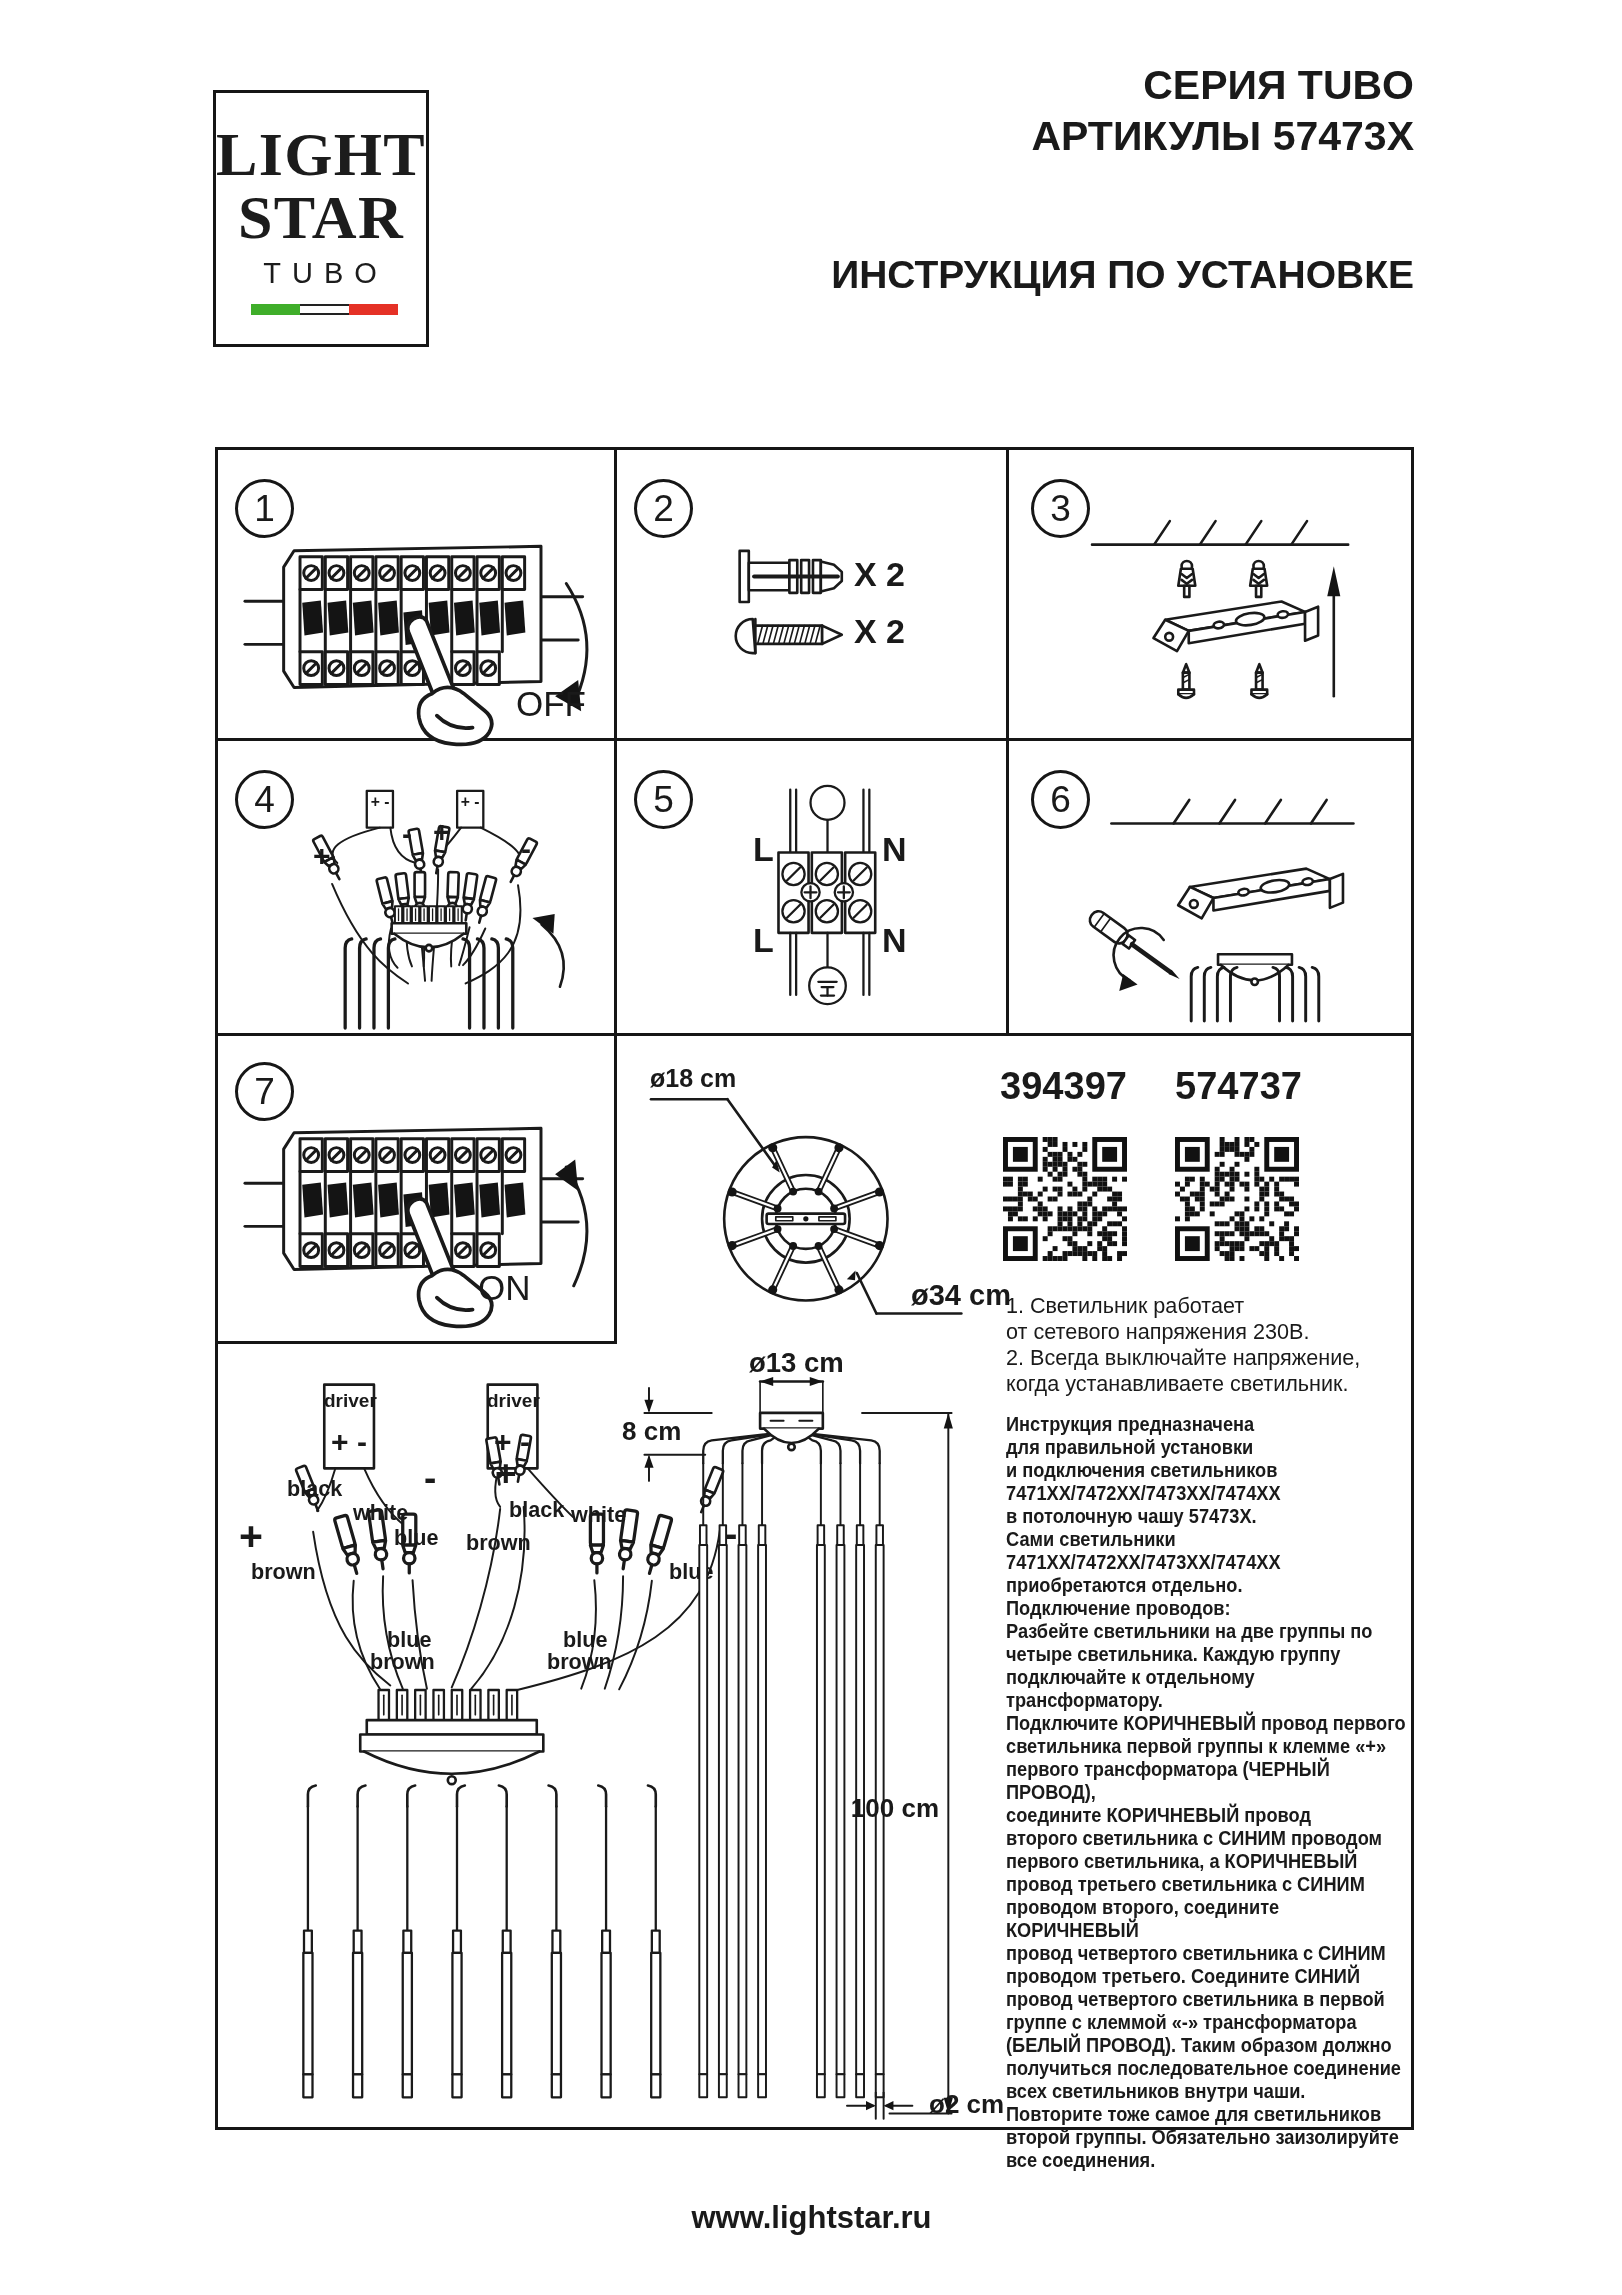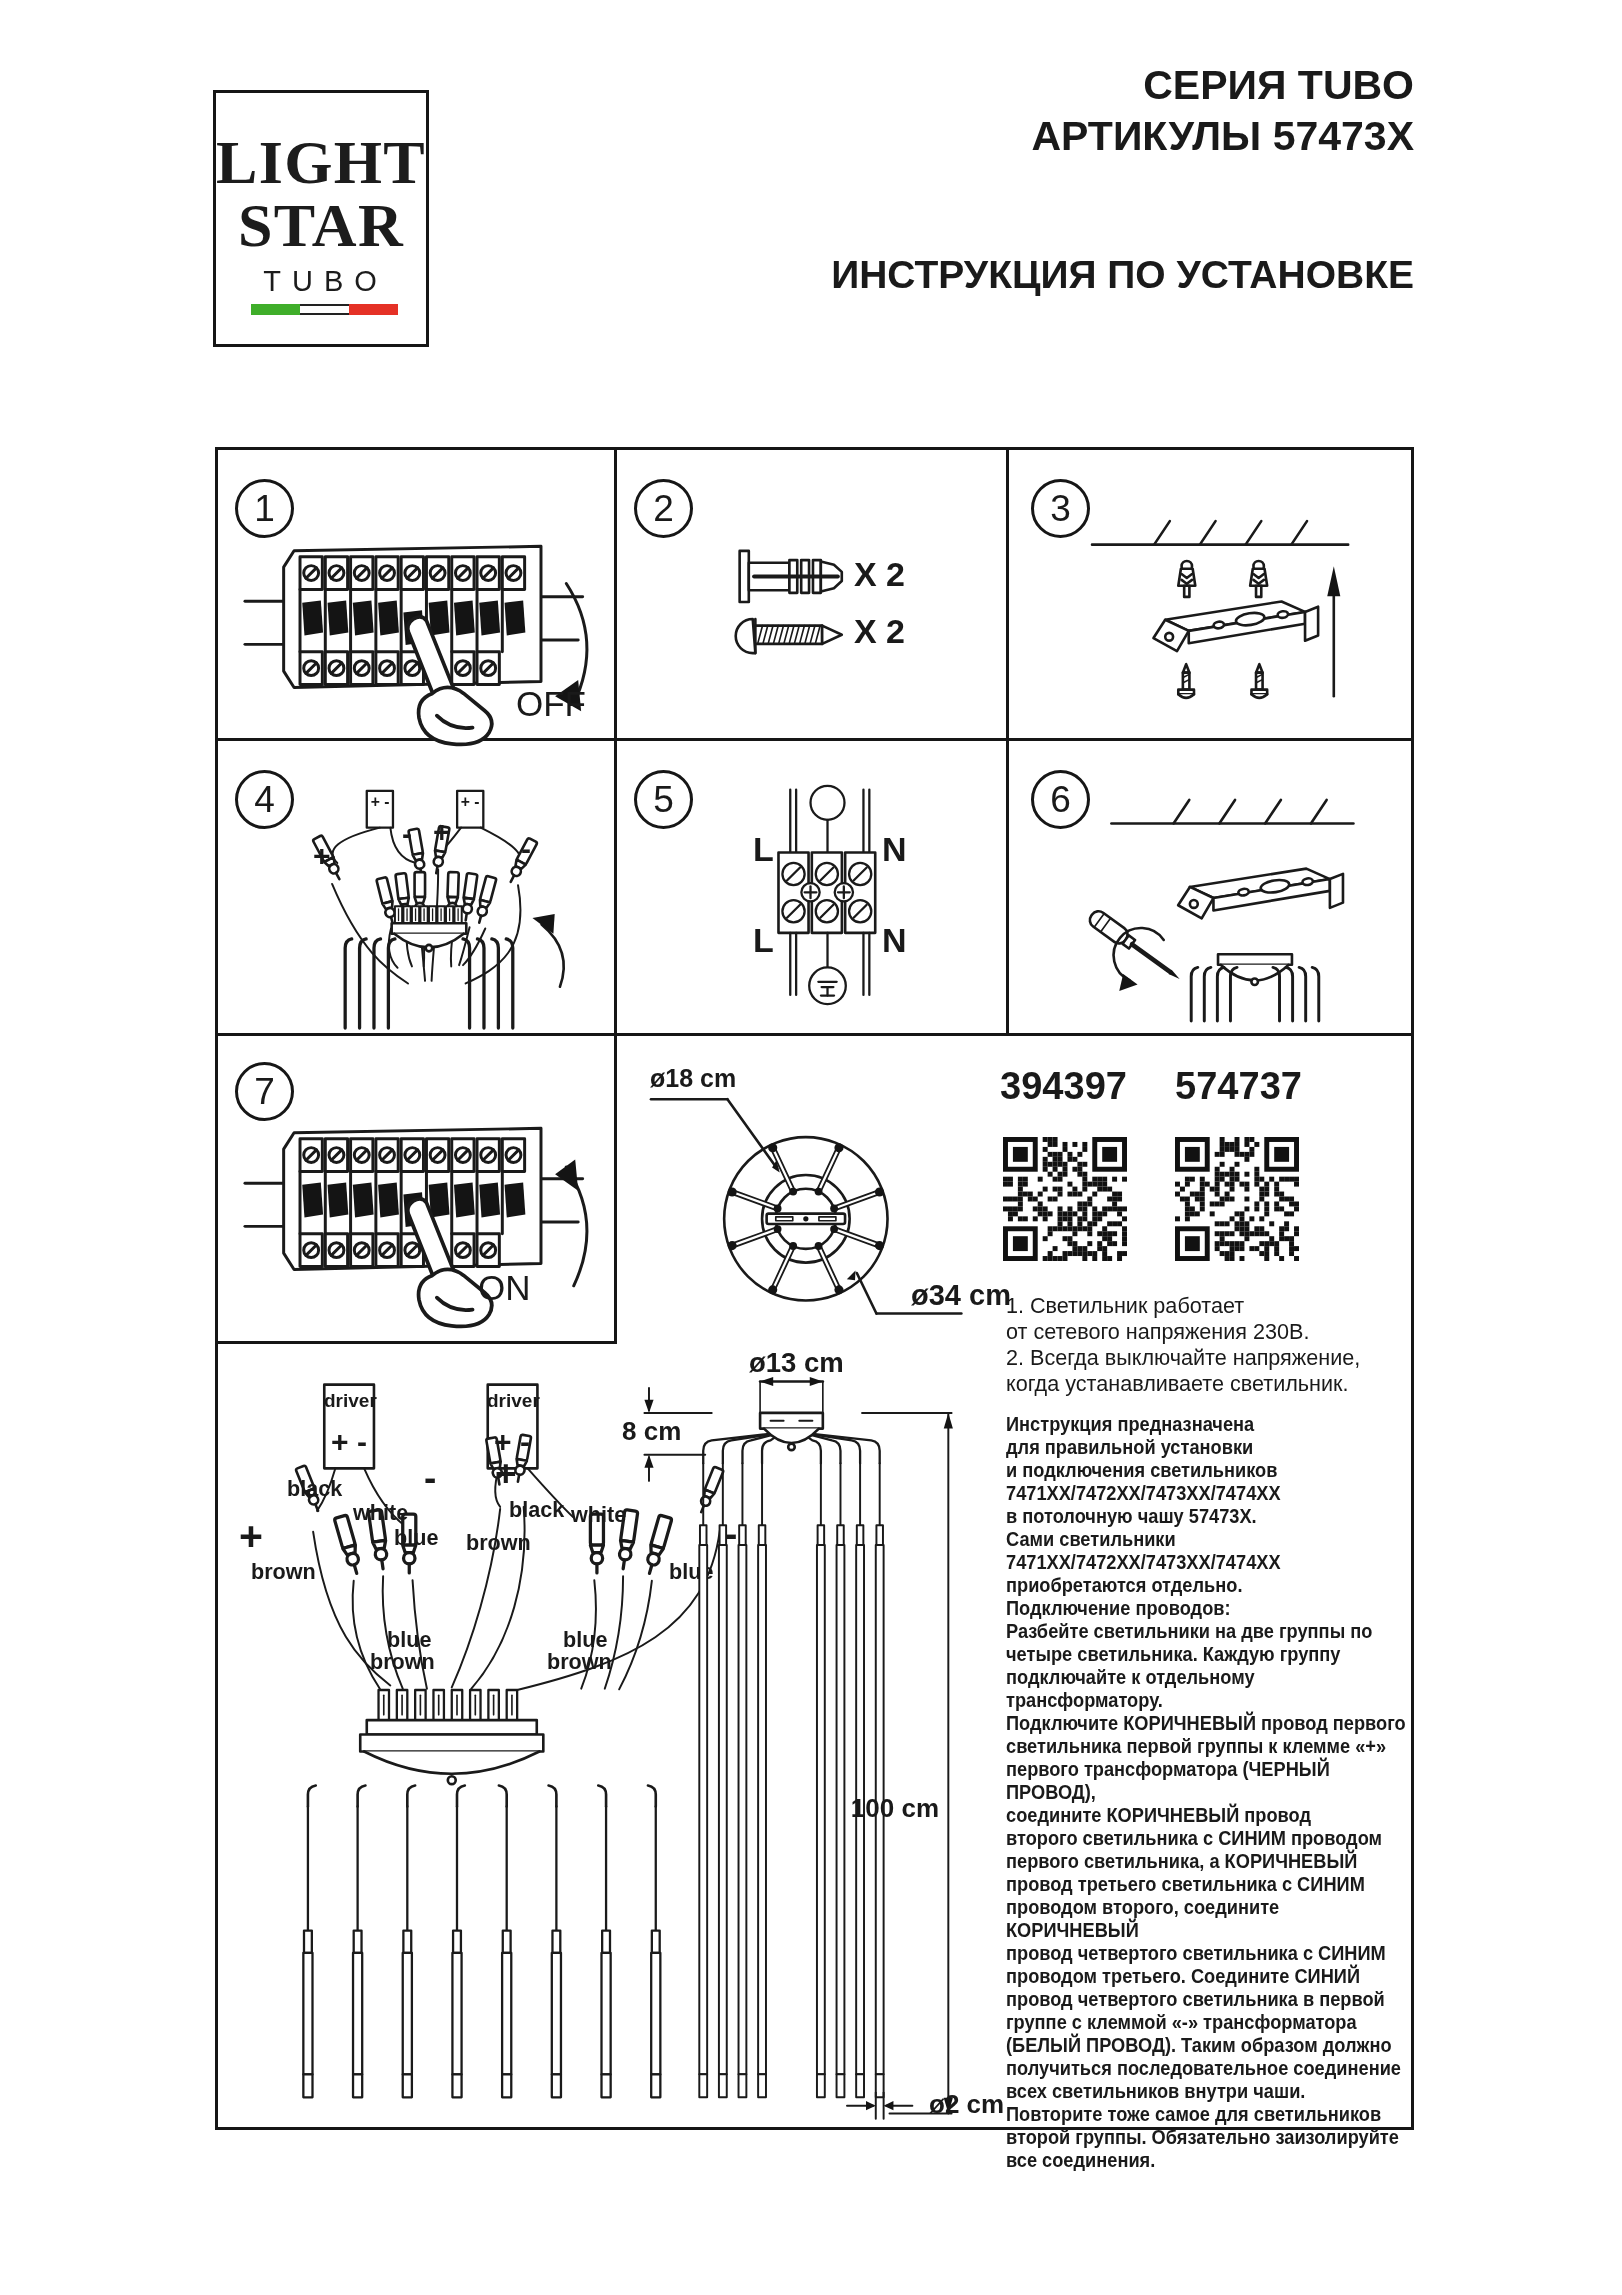--- a/index.html
+++ b/index.html
@@ -3,21 +3,21 @@
 <meta charset="utf-8">
 <style>
   html,body{margin:0;padding:0;background:#888;}
   #page{position:relative;width:1623px;height:2295px;background:#ffffff;overflow:hidden;
         font-family:"Liberation Sans",sans-serif;color:#1a1a1a;}
   .abs{position:absolute;}
   .line{position:absolute;background:#161616;}
   
   #logo{position:absolute;left:213px;top:90px;width:216px;height:257px;border:3.3px solid #161616;box-sizing:border-box;text-align:center;}
   #logo .w1,#logo .w2{font-family:"Liberation Serif",serif;font-weight:bold;font-size:62px;line-height:63px;letter-spacing:1.3px;color:#1c1c1c;}
-  #logo .w1{margin-top:38px;}
+  #logo .w1{margin-top:30px;}
   #logo .w3{font-size:29px;letter-spacing:11px;margin-top:7.9px;padding-left:9.2px;color:#1c1c1c;}
   #flag{position:absolute;left:35px;top:211px;width:147px;height:10.5px;display:flex;}
   #flag div{flex:1;}
   #flag .mid{border-top:2px solid #222;border-bottom:2px solid #222;box-sizing:border-box;background:#fff;}
   
   .hdr{position:absolute;right:209px;font-weight:bold;letter-spacing:0px;white-space:nowrap;}
   
   .stepc{position:absolute;width:59px;height:59px;border:3.3px solid #161616;border-radius:50%;box-sizing:border-box;
          display:flex;align-items:center;justify-content:center;font-size:37px;font-weight:400;}
   
@@ -1174,14 +1174,15 @@
     <polygon points="399,1148 384,1141 384,1155" fill="#141414" stroke="none"></polygon>
     <line x1="415" y1="1148" x2="455" y2="1148" stroke-width="3"></line>
     <polygon points="411,1148 426,1141 426,1155" fill="#141414" stroke="none"></polygon>
       </g>
     </svg>
   <span class="lbl" style="left:749px;top:1347px;width:85px;text-align:center;font-size:27.5px;">ø13 cm</span>
   <span class="lbl" style="left:622px;top:1416px;width:55px;text-align:left;font-size:26px;">8 cm</span>
   <span class="lbl" style="left:847px;top:1793px;width:92px;text-align:right;font-size:26px;">100 cm</span>
   <span class="lbl" style="left:929px;top:2089px;font-size:26px;">ø2 cm</span>
 
+  <div id="footer">www.lightstar.ru</div>
 </div>
 
 
 </body></html>

